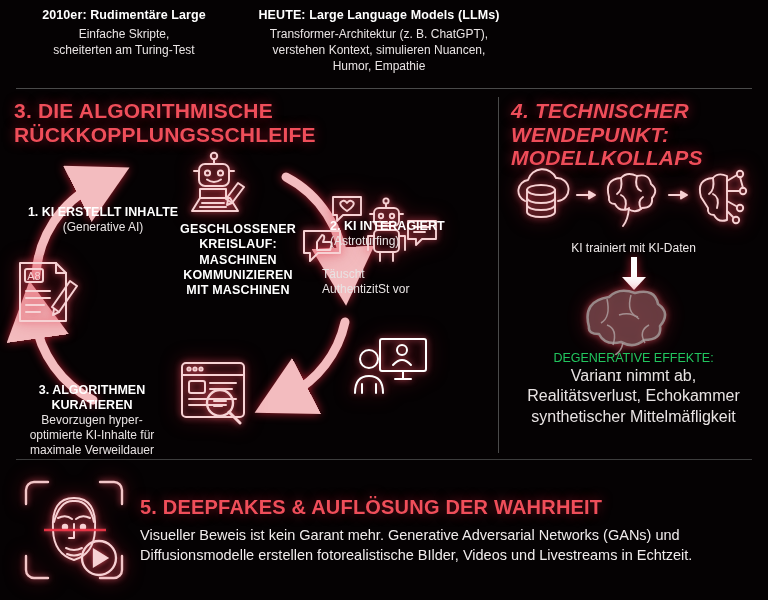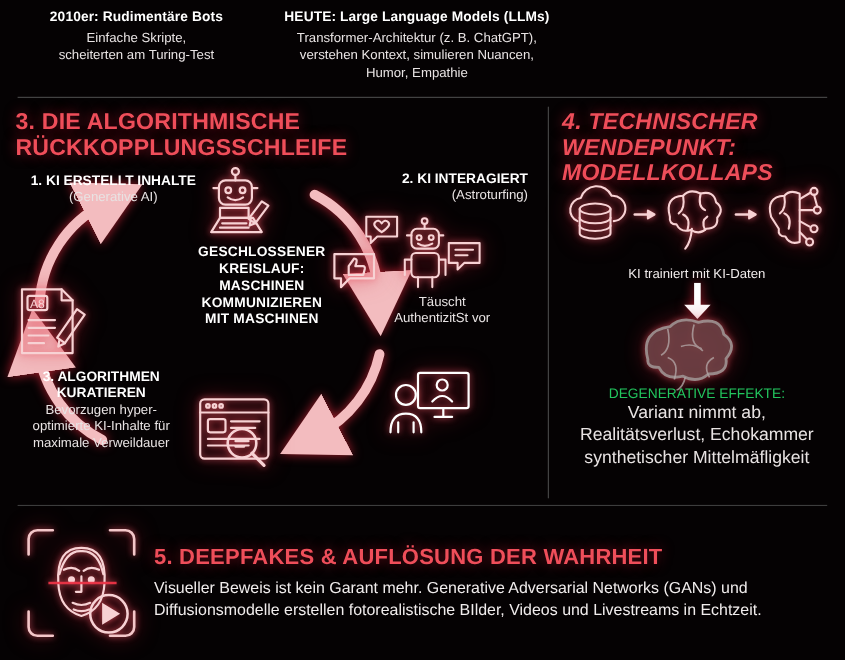--- a/index.html
+++ b/index.html
@@ -50,33 +50,33 @@
   }
   #sec3title { position:absolute; left:14px; top:10px; width:330px; }
   #sec4title { position:absolute; left:12px; top:10px; width:250px; }
 
   
   .loop-wrap { position:absolute; left:0; top:58px; width:498px; height:310px; }
   .loop-svg { position:absolute; left:0; top:0; }
 
   .lbl { position:absolute; }
   .lbl-h {
-    font-weight:bold; font-size:12.5px; color:#ffffff; line-height:1.18;
+    font-weight:bold; font-size:12.5px; color:#ffffff; line-height:1.18;margin-top:48px;
   }
   .lbl-s {
     font-size:12px; color:#e8e3e3; line-height:1.25; font-weight:400;
   }
   .lbl.center-t {
     font-weight:bold; font-size:12.5px; color:#ffffff;
     line-height:1.22; text-align:center; letter-spacing:.2px;
   }
 
   #lab1 { left:8px; top:10px; width:190px; text-align:center; }
-  #lab2 { left:330px; top:8px; width:150px; text-align:right; }
-  #lab2sub2 { left:322px; top:120px; width:160px; text-align:center; }
+  #lab2 { left:330px; top:24px; width:150px; text-align:left; }
+  #lab2sub2 { left:322px; top:120px; width:160px; text-align:left; }
   #lab3 { left:2px; top:188px; width:180px; text-align:center; }
   #lab4 { left:295px; top:228px; width:190px; text-align:center; }
   #labcenter { left:158px; top:75px; width:160px; }
 
   
   .r-pipeline { position:absolute; left:0; top:78px; width:100%; text-align:center; }
   .r-cap { font-size:12px; color:#efeaea; margin-top:4px; }
   .r-degen { position:absolute; left:0; top:262px; width:100%; text-align:center; padding:0 4px; }
   .r-degen .h { font-weight:normal; font-size:12.5px; color:#22c55e; margin-bottom:1px; }
   .r-degen .s { font-size:16px; color:#e8e3e3; line-height:1.27; }
@@ -96,21 +96,21 @@
   .neon { filter: drop-shadow(0 0 3px rgba(235,90,105,.85)) drop-shadow(0 0 9px rgba(200,25,45,.5)); }
   .glowred { filter: drop-shadow(0 0 5px rgba(225,40,60,.75)); }
 </style>
 </head>
 <body>
 
 <div class="page">
 
   <div class="toprow">
     <div class="topcol c1">
-      <div class="top-head">2010er: Rudimentäre Bots</div>
+      <div class="top-head">2010er: Rudimentäre Large</div>
       <div class="top-sub ml" style="white-space: pre-line;">Einfache Skripte,
 scheiterten am Turing-Test</div>
     </div>
     <div class="topcol c2">
       <div class="top-head">HEUTE: Large Language Models (LLMs)</div>
       <div class="top-sub ml" style="white-space: pre-line;">Transformer-Architektur (z. B. ChatGPT),
 verstehen Kontext, simulieren Nuancen,
 Humor, Empathie</div>
     </div>
   </div>

